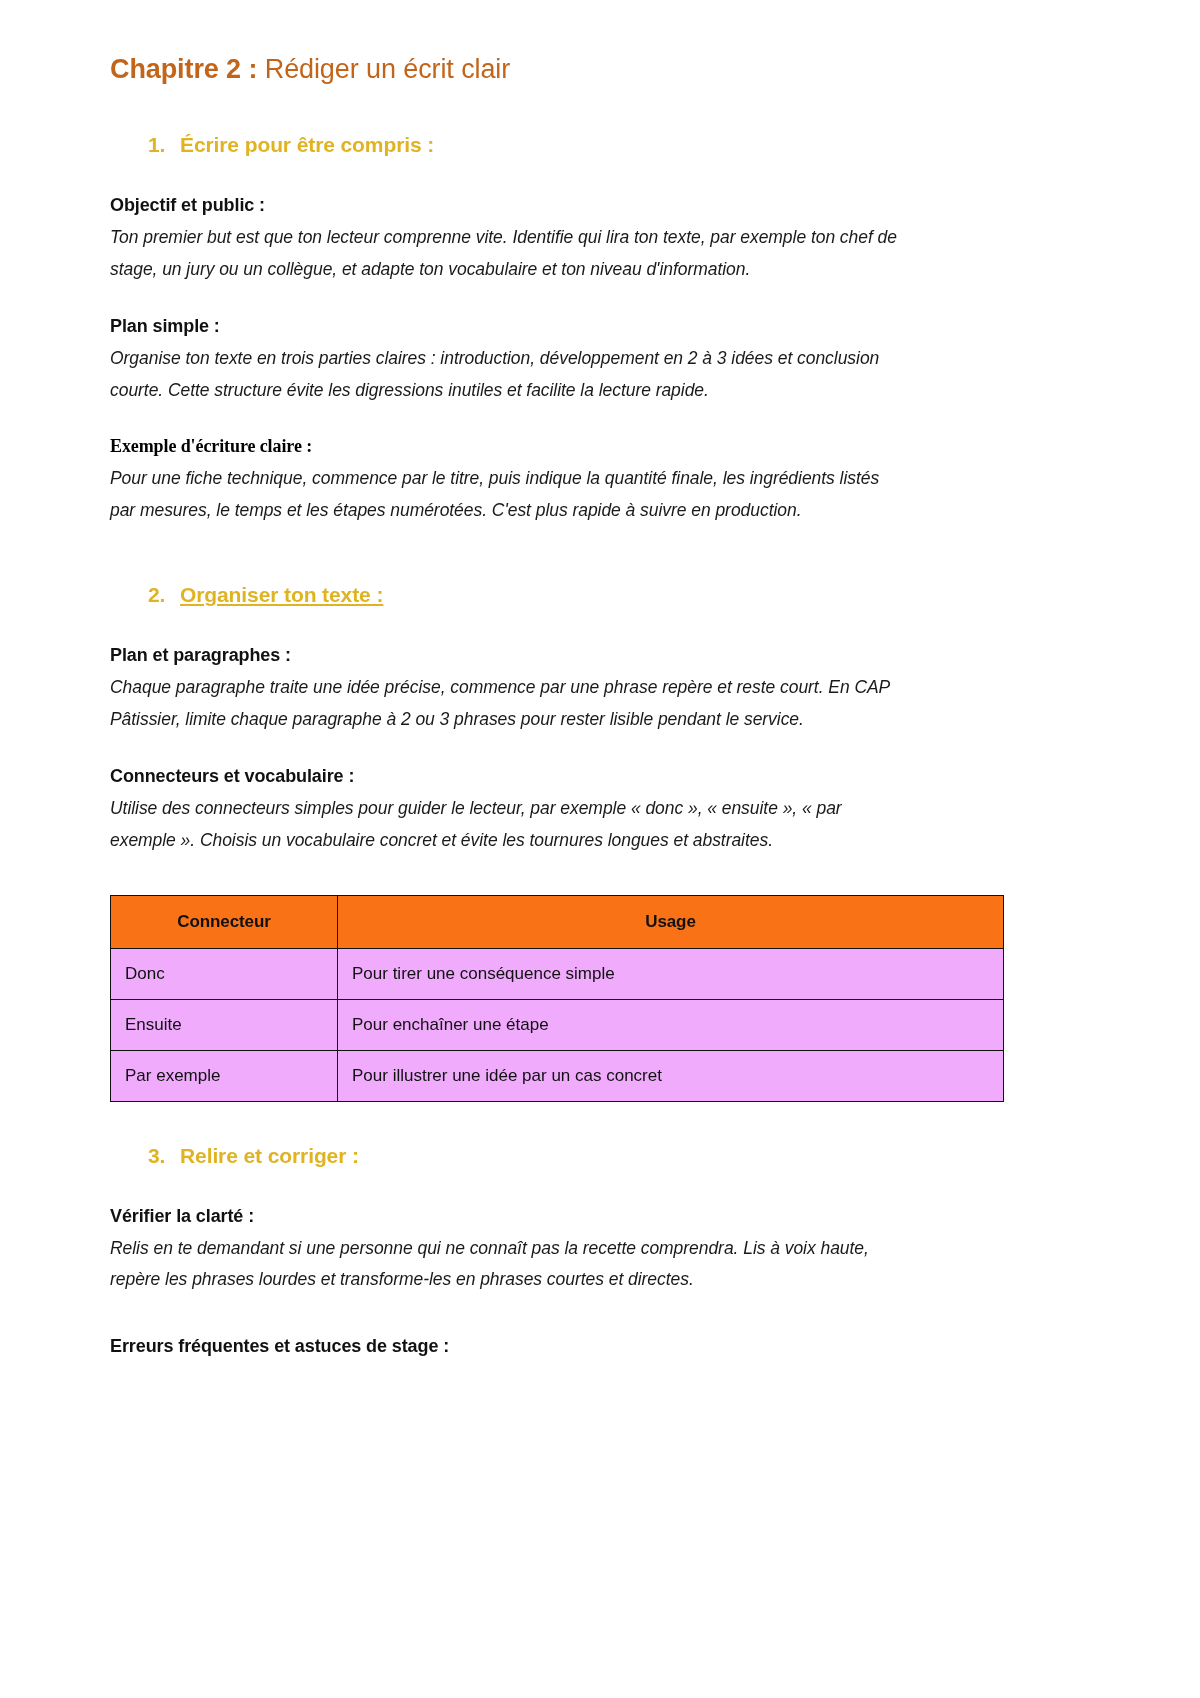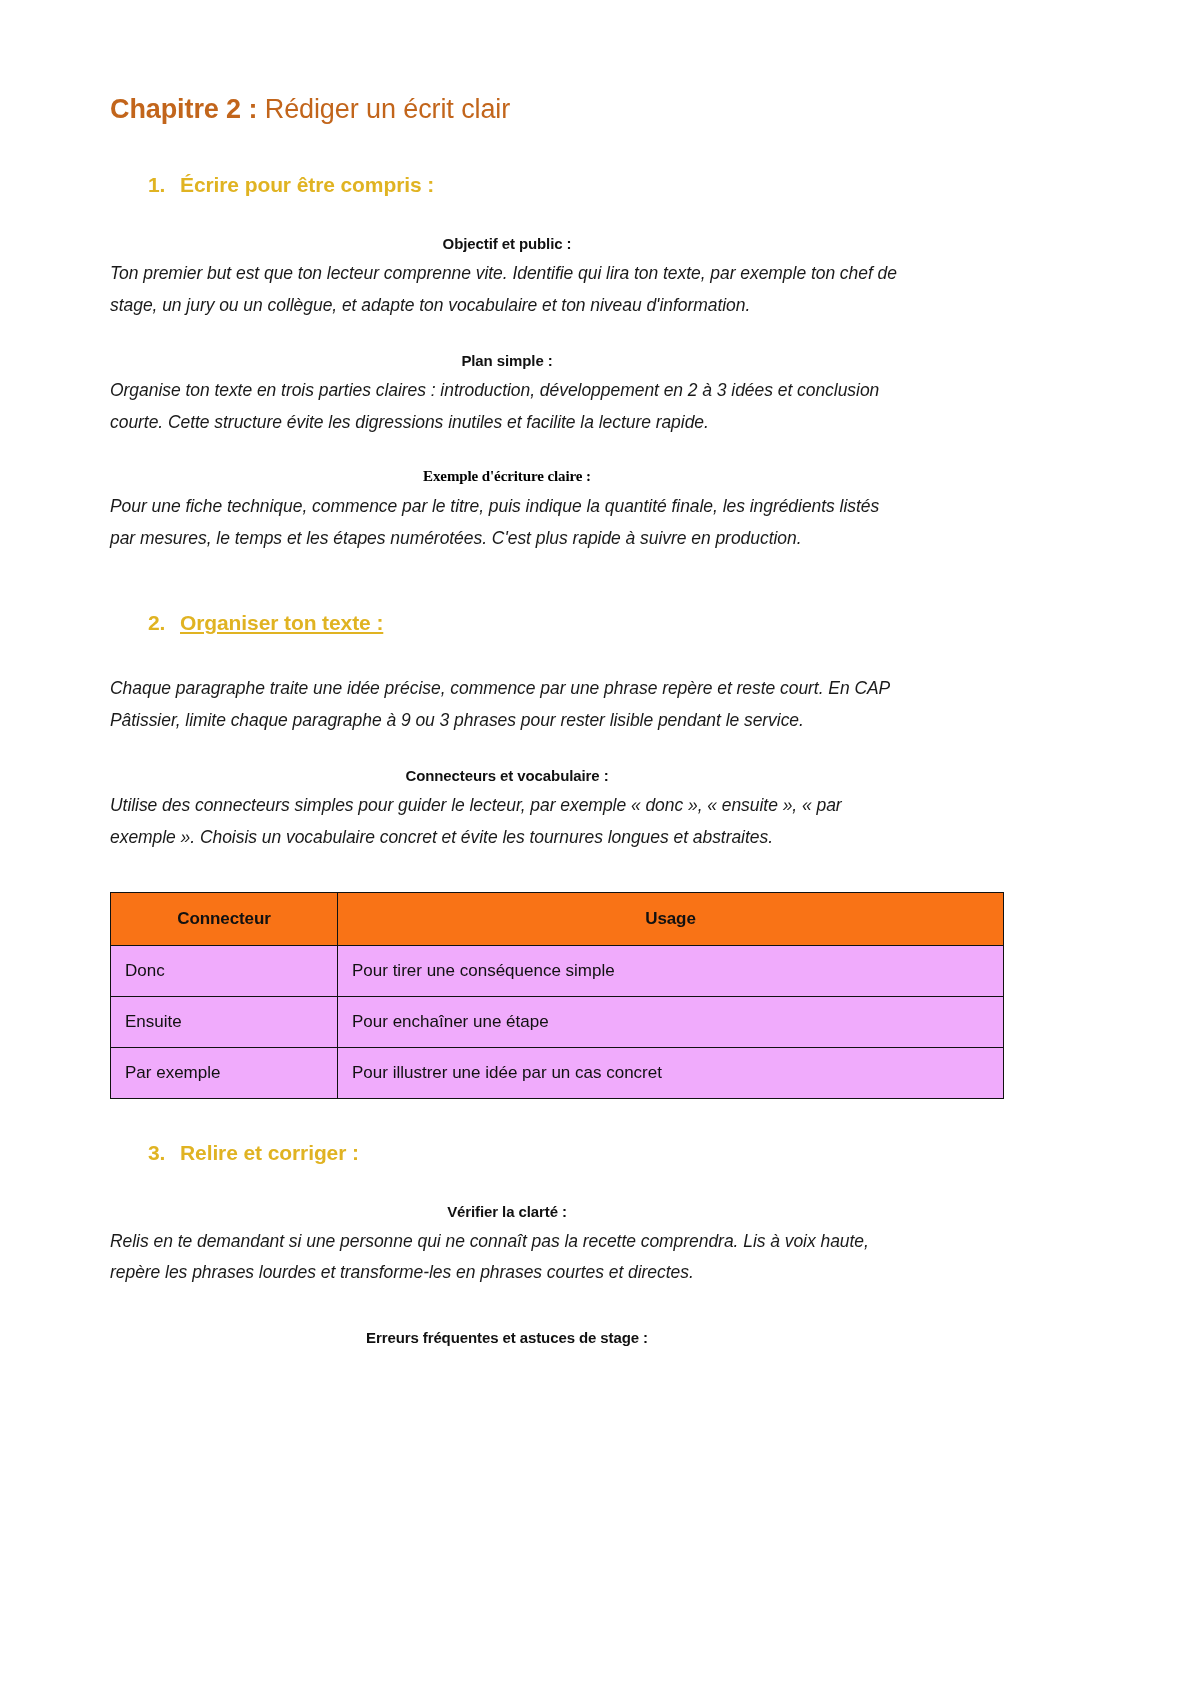--- a/index.html
+++ b/index.html
@@ -12,21 +12,21 @@
     min-height: 1698px;
     font-family: "Liberation Sans", sans-serif;
     color: #111111;
     -webkit-font-smoothing: antialiased;
   }
   .page {
     position: relative;
     width: 1104px;
     min-height: 1698px;
     box-sizing: border-box;
-    padding: 92px 200px 60px 110px;
+    padding: 52px 200px 60px 110px;
     background: #ffffff;
   }
   .doc-title {
     font-size: 27px;
     line-height: 1.3;
     color: #C2651B;
     font-weight: 400;
     margin: 0 0 46px 0;
     letter-spacing: -0.1px;
   }
@@ -46,26 +46,25 @@
     min-width: 32px;
   }
   .section-heading.second {
     margin-top: 56px;
     text-decoration: underline;
   }
   .block {
     margin: 0 0 30px 0;
   }
   .sub-heading {
-    font-size: 15px;
+    font-size: 18px;
     font-weight: 700;
     color: #111111;
     margin: 0 0 6px 0;
     letter-spacing: -0.1px;
-    text-align: center;
   }
   .sub-heading.green {
     color: #000000;
     font-family: Liberation Serif, serif;
   }
   .para {
     font-size: 17.5px;
     line-height: 1.82;
     color: #1a1a1a;
     margin: 0;
@@ -127,21 +126,22 @@
   <div class="block">
     <div class="sub-heading green">Exemple d'écriture claire :</div>
     <p class="para">Pour une fiche technique, commence par le titre, puis indique la quantité finale, les ingrédients listés par mesures, le temps et les étapes numérotées. C'est plus rapide à suivre en production.</p>
   </div>
 
   <h2 class="section-heading second">
     <span class="num">2.</span><span>Organiser ton texte :</span>
   </h2>
 
   <div class="block">
-    <p class="para">Chaque paragraphe traite une idée précise, commence par une phrase repère et reste court. En CAP Pâtissier, limite chaque paragraphe à 9 ou 3 phrases pour rester lisible pendant le service.</p>
+    <div class="sub-heading">Plan et paragraphes :</div>
+    <p class="para">Chaque paragraphe traite une idée précise, commence par une phrase repère et reste court. En CAP Pâtissier, limite chaque paragraphe à 2 ou 3 phrases pour rester lisible pendant le service.</p>
   </div>
 
   <div class="block">
     <div class="sub-heading">Connecteurs et vocabulaire :</div>
     <p class="para">Utilise des connecteurs simples pour guider le lecteur, par exemple « donc », « ensuite », « par exemple ». Choisis un vocabulaire concret et évite les tournures longues et abstraites.</p>
   </div>
 
   <table class="connector-table">
     <colgroup>
         <col class="c1">

